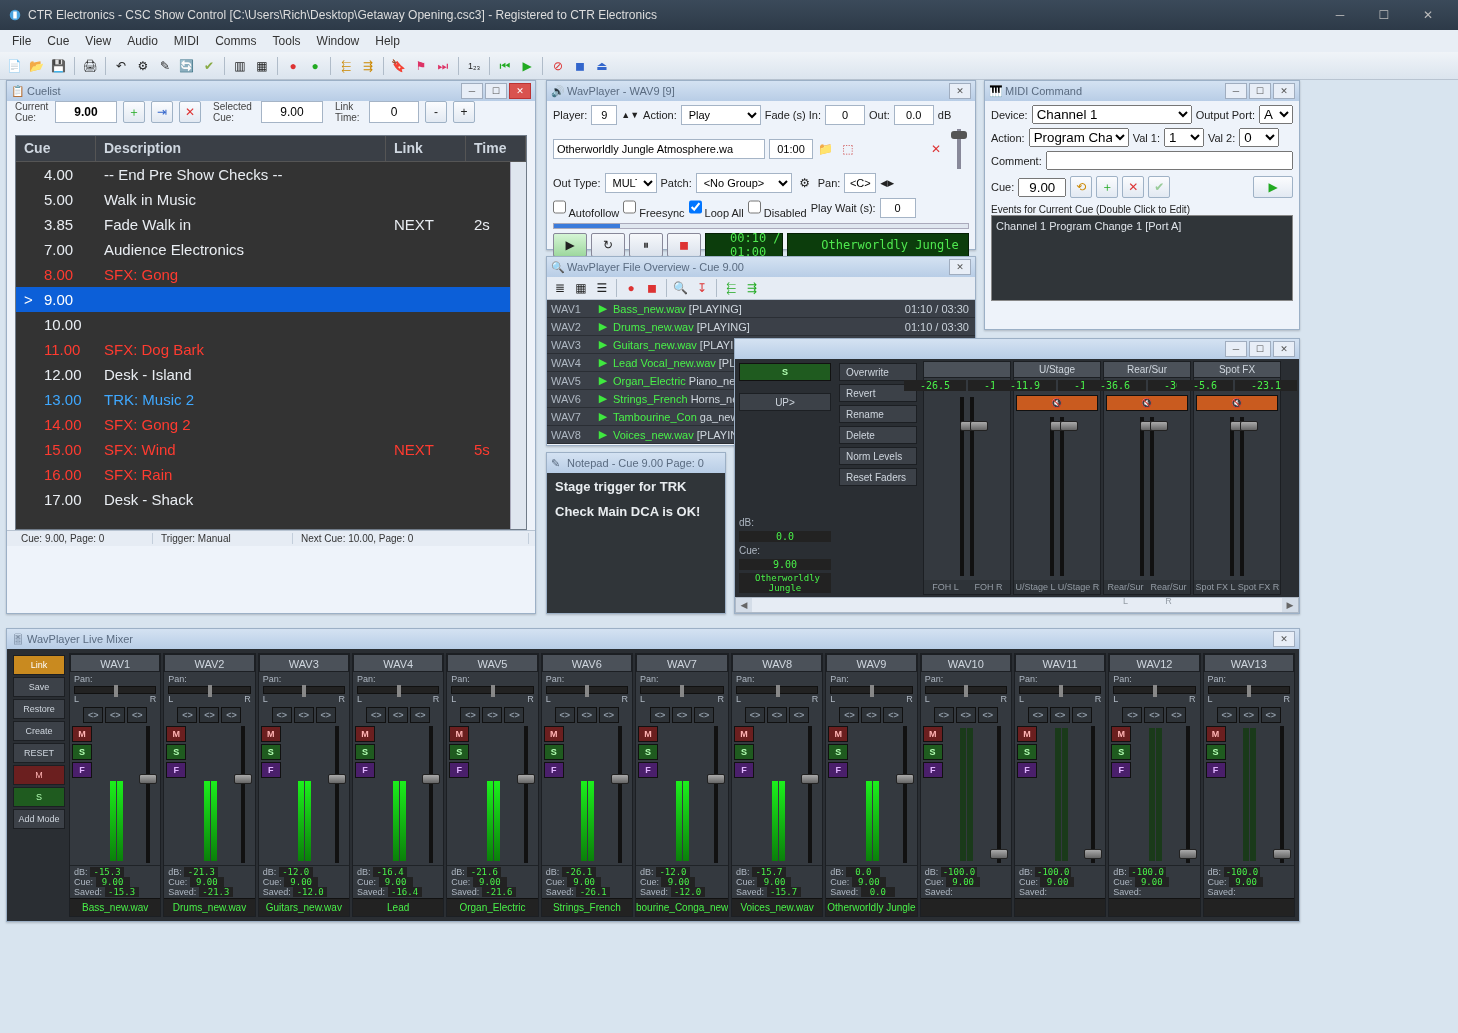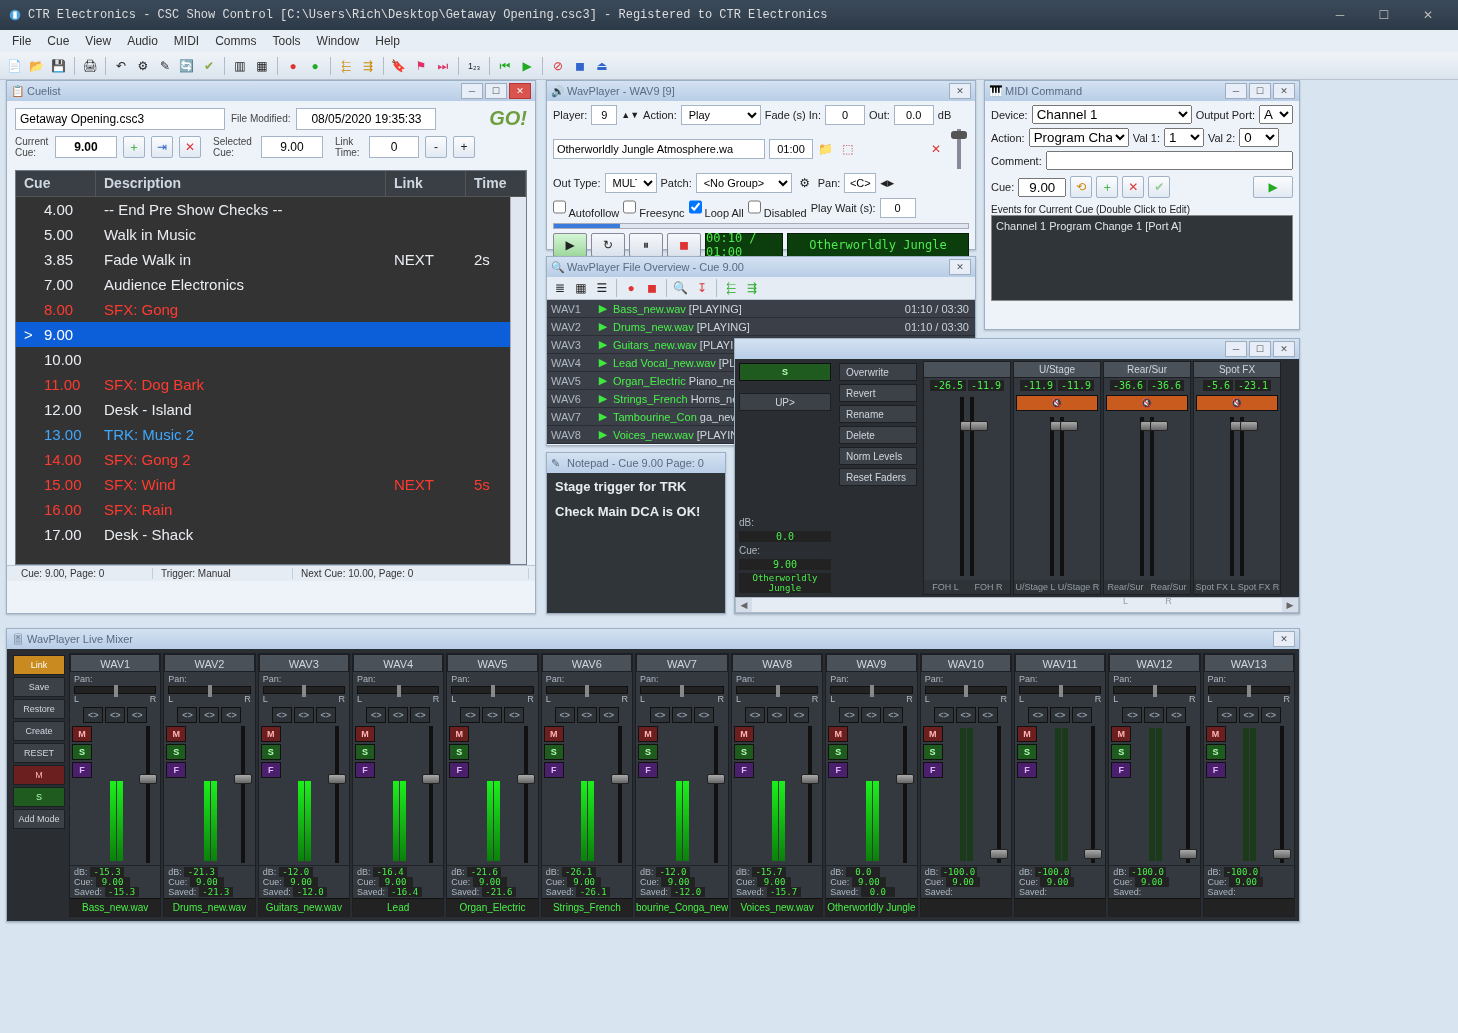--- a/index.html
+++ b/index.html
@@ -1,21 +1,21 @@
 <!DOCTYPE html>
 <html><head>
 <meta charset="utf-8">
 <style>
 * { box-sizing: border-box; margin: 0; padding: 0; font-family: "Segoe UI", Tahoma, sans-serif; }
 body { background: #d8e4ef; font-size: 11px; color: #222; overflow: hidden; width: 1458px; height: 1033px; }
 
 
 .titlebar { height: 30px; background: linear-gradient(#3b4a5a,#2d3a48); display: flex; align-items: center; padding: 0 8px; color: #ddd; font-size: 12px; }
 .titlebar .icon { width: 14px; height: 14px; margin-right: 6px; }
-.titlebar .title { flex: 1; font-family: Liberation Mono, monospace; }
+.titlebar .title { flex: 1; }
 .titlebar .winbtns { display: flex; gap: 0; }
 .titlebar .winbtn { width: 44px; height: 30px; display: flex; align-items: center; justify-content: center; color: #bbb; }
 
 
 .menubar { height: 22px; background: #e8eef5; display: flex; align-items: center; padding: 0 4px; font-size: 12px; color: #333; }
 .menubar .mi { padding: 2px 8px; cursor: default; }
 
 
 .maintoolbar { height: 28px; background: linear-gradient(#f0f4f8,#dbe4ee); border-bottom: 1px solid #b9c4d1; display: flex; align-items: center; padding: 0 6px; gap: 4px; }
 .tbicon { width: 18px; height: 18px; display: flex; align-items: center; justify-content: center; font-size: 12px; border-radius: 2px; cursor: pointer; }
@@ -55,21 +55,21 @@
 
 .statusline { display: flex; font-size: 10px; color: #333; padding: 2px 6px; border-top: 1px solid #b7c3d1; background: #e6ecf4; }
 .statusline > div { border-right: 1px solid #c3cedb; padding: 0 8px; }
 
 
 .wpsub { padding: 4px 6px; font-size: 11px; color: #222; }
 .wpsub .rowl { display: flex; align-items: center; gap: 4px; margin-bottom: 4px; }
 .wpsub input, .wpsub select { border: 1px solid #a5b4c6; background: #fff; padding: 1px 3px; font-size: 11px; height: 20px; }
 .transport { display: flex; gap: 4px; align-items: center; margin-top: 4px; }
 .tbtn { width: 34px; height: 24px; border: 1px solid #889; background: linear-gradient(#f6f8fb,#dbe2ec); display:flex;align-items:center;justify-content:center; font-size:12px; cursor:pointer; border-radius:2px;}
-.lcd { flex:1; height:24px; background:#0c3d0c; border:1px solid #052005; color:#4fe84f; font-family:monospace; font-size:12px; display:flex; align-items:center; justify-content:center; }
+.lcd { flex:1; height:24px; background:#0c3d0c; border:1px solid #052005; color:#4fe84f; font-family:monospace; font-size:12px; display:flex; align-items:center; justify-content:center;padding-left:24px; }
 
 
 .fogrid { background:#3b4048; color:#cfd6de; font-size:11px; }
 .fogrid .fr { display:flex; height:18px; align-items:center; border-bottom:1px solid #2a2e34; }
 .fogrid .fr .c1{width:48px;padding:0 4px;color:#aeb7c2;}
 .fogrid .fr .c2{width:16px;text-align:center;color:#3fe83f;}
 .fogrid .fr .c3{flex:1;padding:0 2px;overflow:hidden;white-space:nowrap;}
 .fogrid .fr .c3 .fn{color:#49f049;}
 .fogrid .fr .c3 .st{color:#cfd6de;}
 .fogrid .fr .c4{width:86px;text-align:right;padding:0 6px;color:#c9d1da;}
@@ -105,21 +105,21 @@
 .mstrip .filelabel{height:18px;background:#222;color:#49f049;font-size:10px;text-align:center;line-height:18px;border-top:1px solid #111;overflow:hidden;white-space:nowrap;}
 .mstrip .filelabel.none{color:#ff5555;}
 
 .mixer-sidebar{width:56px;display:flex;flex-direction:column;gap:2px;padding:2px;}
 .mixer-sidebar .sb{height:20px;background:#3c4148;border:1px solid #1c1f23;color:#cfd6de;font-size:9px;display:flex;align-items:center;justify-content:center;}
 
 
 .buspanel { background:#2a2e33; }
 .busstrip { width:88px; background:#34393f; border:1px solid #1c1f23; display:flex; flex-direction:column; }
 .buspair { display:flex; gap:2px; padding:2px; justify-content:center; }
-.busro { background:#222; color:#49f049; font-family:monospace; font-size:10px; padding:0 3px; }
+.busro { background:#222; color:#49f049; font-family:monospace; font-size:10px; padding:0 16px; }
 .busname { height:16px; background:#4b5159; color:#cfd6de; font-size:10px; text-align:center; line-height:16px; border-bottom:1px solid #1c1f23; }
 .busbot { height:14px; background:#2e3338; color:#949ca5; font-size:9px; text-align:center; line-height:14px; }
 
 .infolabel{font-size:10px;color:#aeb7c2;}
 .sidelist{display:flex;flex-direction:column;gap:2px;}
 .sidelist .lb{height:18px;background:#3c4148;border:1px solid #1c1f23;color:#cfd6de;font-size:10px;display:flex;align-items:center;padding:0 6px;}
 
 
 .hscroll{height:16px;background:#e6ecf4;border:1px solid #aeb9c6;display:flex;}
 .hscroll .arrow{width:16px;height:100%;background:#d4dde8;display:flex;align-items:center;justify-content:center;font-size:9px;color:#666;}
@@ -195,27 +195,20 @@
 <div class="workarea">
 
   <div class="panel" style="left:0;top:0;width:530px;height:534px">
     <div class="ptitle">
       <span class="picon">📋</span>
       <span class="pt">Cuelist</span>
       <span class="pbtn">─</span>
       <span class="pbtn">☐</span>
       <span class="pbtn red">✕</span>
     </div>
-    <div class="cuelist-top">
-      <input class="field" style="width: 210px;" value="Getaway Opening.csc3">
-      <span class="labelsm">File Modified:</span>
-      <input class="field" style="width: 140px; text-align: center;" value="08/05/2020 19:35:33">
-      <div style="flex:1"></div>
-      <div style="font-size:20px;font-weight:bold;font-style:italic;color:#6e9e3e;cursor:pointer">GO!</div>
-    </div>
     <div class="cuelist-top" style="padding-top:0">
       <span class="labelsm" style="width:34px">Current Cue:</span>
       <input class="field" style="width: 62px; text-align: center; font-weight: bold;" value="9.00">
       <span class="btnsm" style="color:#2a2">＋</span>
       <span class="btnsm" style="color:#36c">⇥</span>
       <span class="btnsm" style="color:#d33">✕</span>
       <span class="labelsm" style="width:42px;margin-left:6px">Selected Cue:</span>
       <input class="field" style="width: 62px; text-align: center;" value="9.00">
       <span class="labelsm" style="width:28px;margin-left:6px">Link Time:</span>
       <input class="field" style="width: 50px; text-align: center;" value="0">

